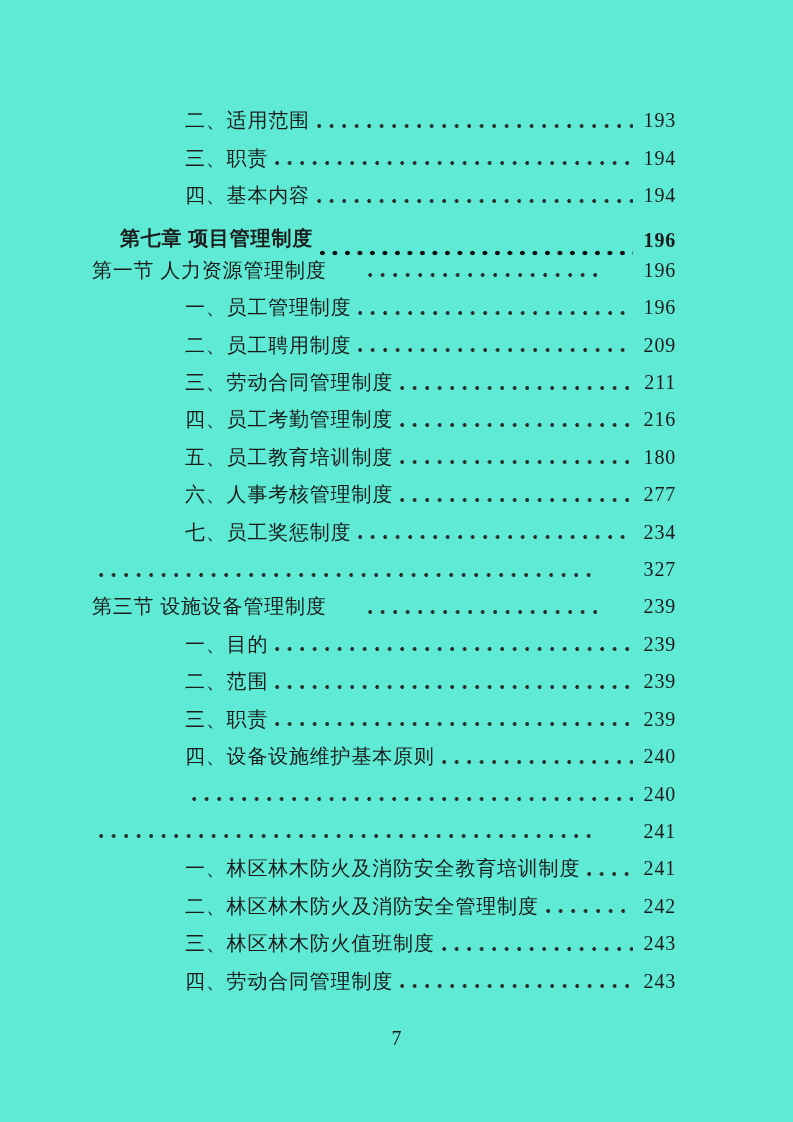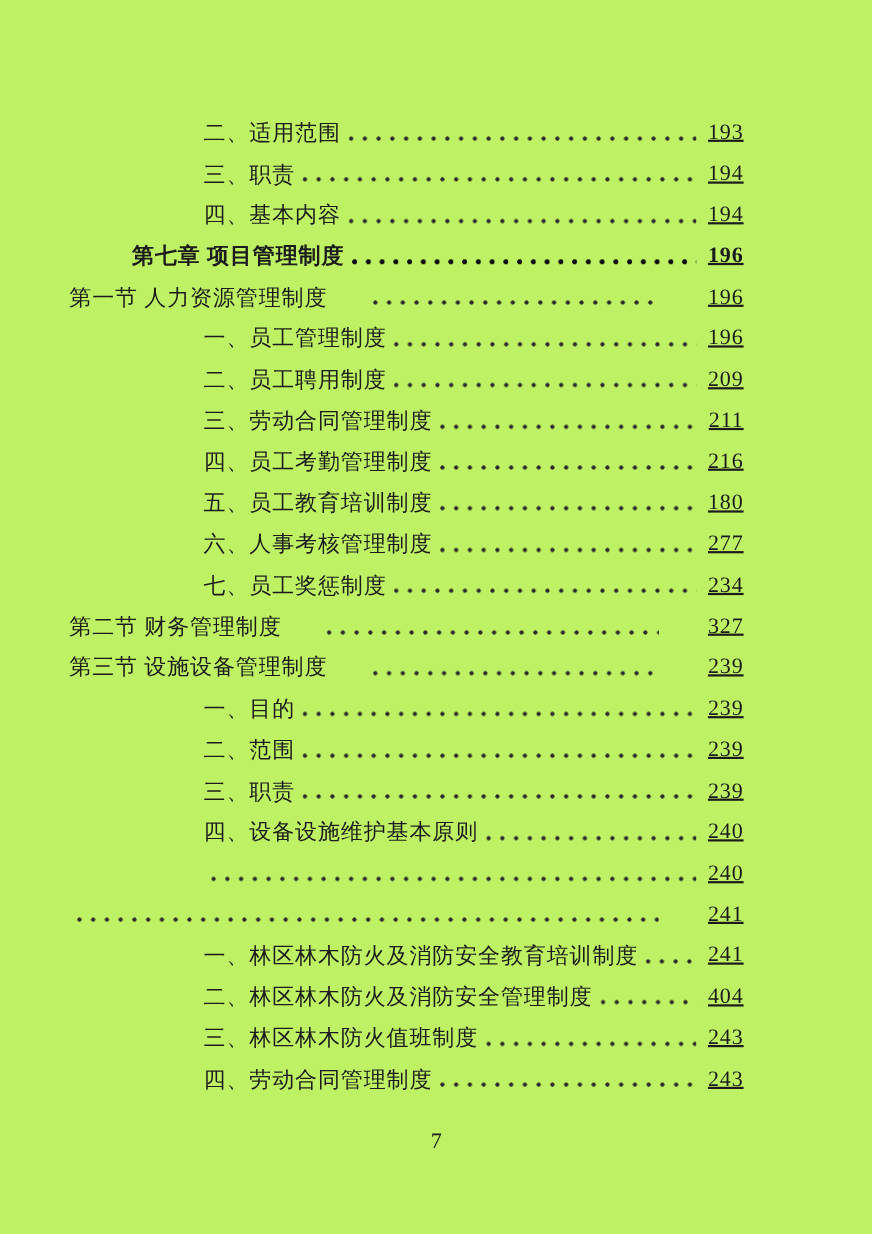--- a/index.html
+++ b/index.html
@@ -1,40 +1,40 @@
 <!DOCTYPE html>
 <html><head>
 <meta charset="utf-8">
 <style>
   * { margin: 0; padding: 0; box-sizing: border-box; }
   html, body { background: #ffffff; }
   .page {
     position: relative;
     width: 793px;
     height: 1122px;
-    background: #bef264;
+    background: #5eead4;
     overflow: hidden;
     font-family: "Liberation Serif", serif;
     color: #1b1b1b;
   }
   .toc {
     position: absolute;
     top: 102px;
     left: 0;
     width: 676px;
   }
   .toc-row {
     display: flex;
     align-items: center;
     height: 37.42px;
     font-size: 20px;
     letter-spacing: 0.8px;
   }
-  .toc-row.level-1 { padding-left: 120px; font-weight: bold; }
-  .toc-row.level-2 { padding-left: 63px; gap: 34px; }
+  .toc-row.level-1 { padding-left: 120px; font-weight: bold; align-items: flex-end; }
+  .toc-row.level-2 { padding-left: 92px; gap: 34px; }
   .toc-row.level-3 { padding-left: 185px; }
   .toc-title { white-space: nowrap; }
   .leader {
     flex: 1 1 auto;
     min-width: 12px;
     height: 8px;
     margin: 0 7px 0 7px;
     transform: translateY(5px);
     background-image: radial-gradient(circle at 2.2px 4px, #2a2a2a 1.6px, transparent 2.2px);
     background-size: 12.5px 8px;
@@ -42,21 +42,20 @@
     background-position: left center;
   }
   .toc-row.level-1 .leader {
     background-image: radial-gradient(circle at 2.4px 4px, #0e0e0e 2.0px, transparent 2.6px);
   }
   .toc-page {
     white-space: nowrap;
     min-width: 36px;
     text-align: right;
     font-size: 20px;
-    text-decoration: underline;
   }
   .footer {
     position: absolute;
     top: 1027px;
     left: 0;
     width: 793px;
     text-align: center;
     font-size: 20px;
   }
 </style>
@@ -119,21 +118,20 @@
     <span class="toc-title">六、人事考核管理制度</span>
     <span class="leader"></span>
     <span class="toc-page">277</span>
   </div>
       <div class="toc-row level-3">
     <span class="toc-title">七、员工奖惩制度</span>
     <span class="leader"></span>
     <span class="toc-page">234</span>
   </div>
       <div class="toc-row level-2">
-    <span class="toc-title">第二节 财务管理制度</span>
     <span class="leader"></span>
     <span class="toc-page">327</span>
   </div>
       <div class="toc-row level-2">
     <span class="toc-title">第三节 设施设备管理制度</span>
     <span class="leader"></span>
     <span class="toc-page">239</span>
   </div>
       <div class="toc-row level-3">
     <span class="toc-title">一、目的</span>
@@ -164,21 +162,21 @@
     <span class="toc-page">241</span>
   </div>
       <div class="toc-row level-3">
     <span class="toc-title">一、林区林木防火及消防安全教育培训制度</span>
     <span class="leader"></span>
     <span class="toc-page">241</span>
   </div>
       <div class="toc-row level-3">
     <span class="toc-title">二、林区林木防火及消防安全管理制度</span>
     <span class="leader"></span>
-    <span class="toc-page">404</span>
+    <span class="toc-page">242</span>
   </div>
       <div class="toc-row level-3">
     <span class="toc-title">三、林区林木防火值班制度</span>
     <span class="leader"></span>
     <span class="toc-page">243</span>
   </div>
       <div class="toc-row level-3">
     <span class="toc-title">四、劳动合同管理制度</span>
     <span class="leader"></span>
     <span class="toc-page">243</span>

